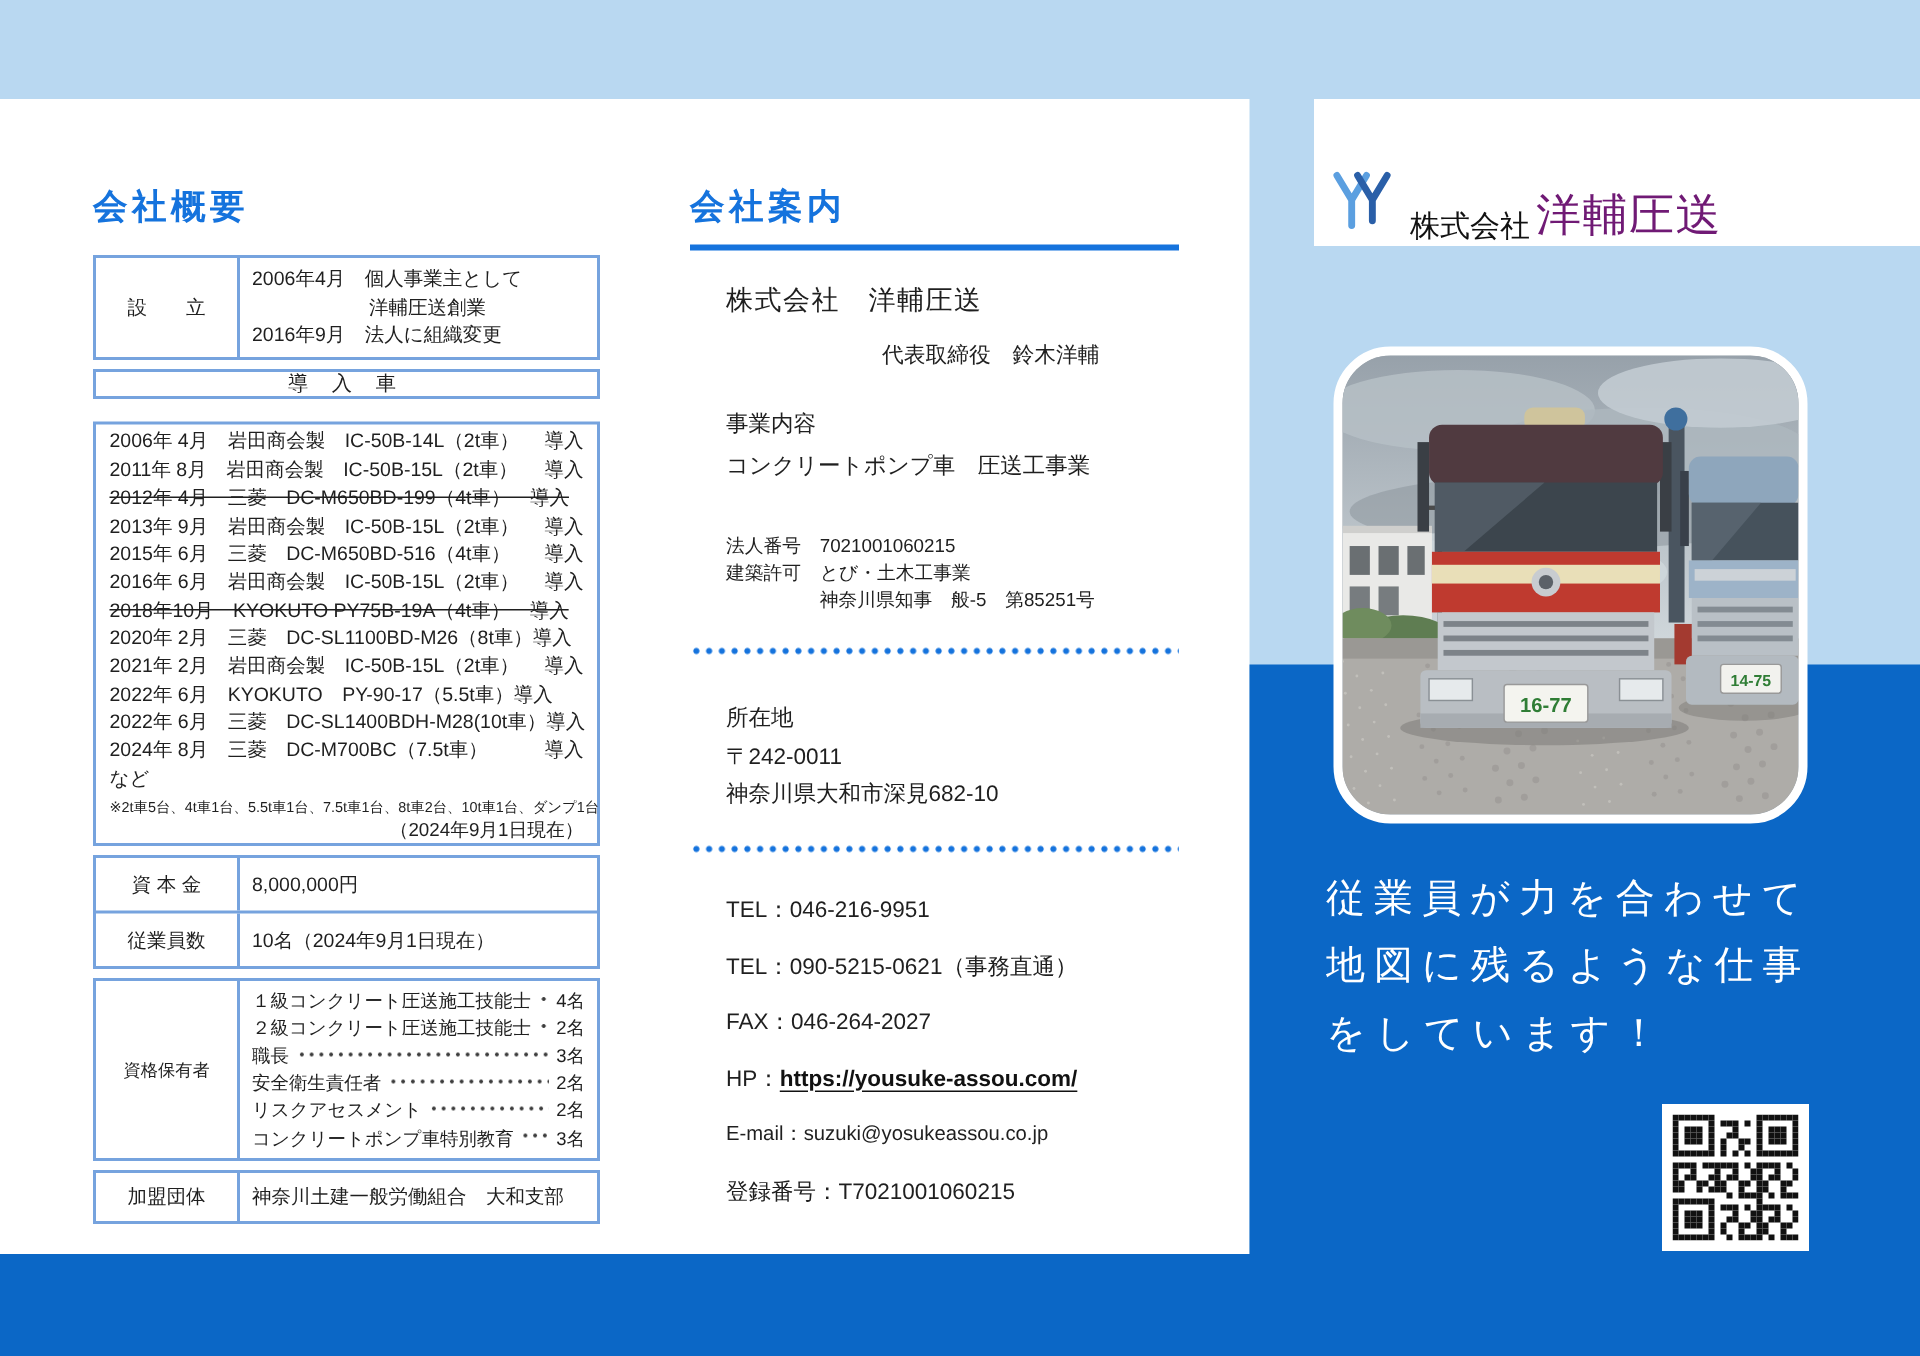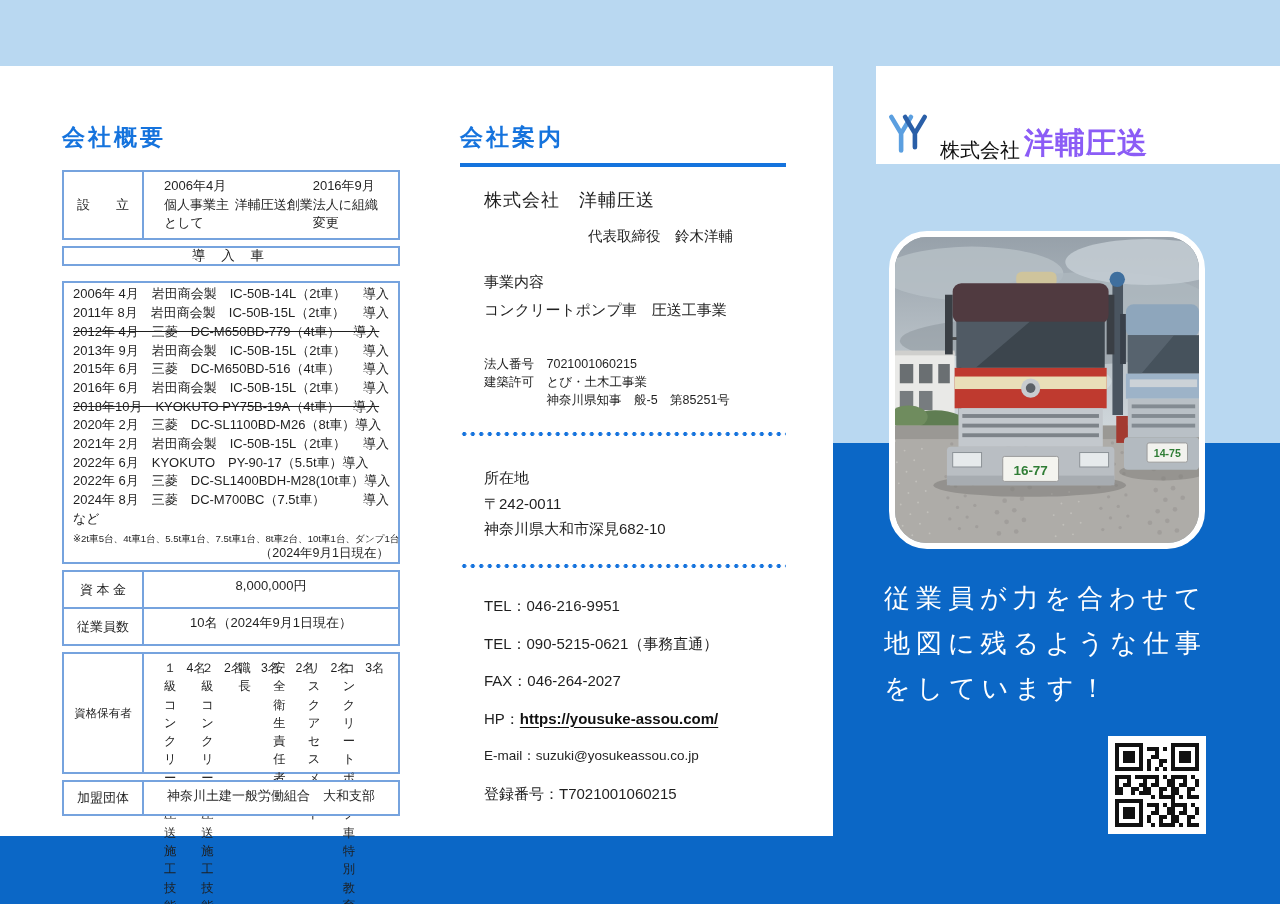--- a/index.html
+++ b/index.html
@@ -13,24 +13,24 @@
   .bg-dark-right{left:833px;top:443px;width:447px;height:461px;background:var(--dark)}
   .bg-dark-bottom{left:0;top:836px;width:1280px;height:68px;background:var(--dark)}
 
   .sec-title{position:absolute;font-size:23px;font-weight:bold;letter-spacing:3px;color:var(--accent)}
   .rule{position:absolute;background:var(--accent)}
   .dotline{position:absolute;height:6px;
     background:radial-gradient(circle,var(--accent) 1.8px,transparent 2.3px) left center/8.5px 100% repeat-x}
 
   
   .box{position:absolute;left:62px;width:338px;border:2px solid var(--tborder);background:#fff;display:flex}
-  .cell-label{width:80px;border-right:2px solid var(--tborder);display:flex;align-items:center;justify-content:center;
+  .cell-label{width:96px;border-right:2px solid var(--tborder);display:flex;align-items:center;justify-content:center;
     font-size:13px;text-align:right;flex:none}
   .cell-label.small{font-size:11.5px}
-  .cell-val{flex:1;display:flex;flex-direction:row;justify-content:center;padding:5px 20px;font-size:13px}
+  .cell-val{flex:1;display:flex;flex-direction:column;justify-content:center;padding:5px 8px;font-size:13px}
   .box-est{top:170px;height:70px}
   .box-est .cell-val div{line-height:18.5px}
   .box-vhead{top:246px;height:20px;align-items:center;justify-content:center;font-size:13.5px;letter-spacing:6px}
   .box-vehicles{top:281px;height:283px;flex-direction:column;padding:6px 9px 4px;justify-content:center}
   .v-row{display:flex;justify-content:space-between;font-size:13px;line-height:18.7px;white-space:nowrap}
   .v-row.strike span{text-decoration:line-through}
   .v-note{font-size:9.6px;line-height:13px;margin-top:3px;white-space:nowrap}
   .v-asof{font-size:12.5px;text-align:right;line-height:17px}
   .box-capemp{top:570px;height:76px;flex-direction:column}
   .trow{display:flex;flex:1}
@@ -53,21 +53,21 @@
   .small-info{font-size:12.5px;line-height:18px}
   .contact-list{position:absolute;left:484px;top:597px;display:flex;flex-direction:column}
   .contact-row{font-size:15px;height:37.5px;white-space:nowrap}
   .contact-row.small{font-size:13.5px}
   .contact-row .url{text-decoration:underline;text-underline-offset:3px;font-weight:bold;color:#111}
 
   
   .logo-box{position:absolute;left:876px;top:66px;width:452px;height:98px;background:#fff;
     display:flex;align-items:flex-end;padding-left:12px}
   .brand-prefix{font-size:20px;margin-left:10px;color:#111}
-  .brand-name{font-size:30px;font-weight:700;margin-left:4px;color:#8b5cf6;letter-spacing:1px}
+  .brand-name{font-size:30px;font-weight:400;margin-left:4px;color:#701a75;letter-spacing:1px}
   .photo{position:absolute;left:889px;top:231px;width:316px;height:318px;border:6px solid #fff;
     border-radius:38px;overflow:hidden;background:#9aa4ac}
   .photo svg{display:block;width:100%;height:100%}
   .slogan{position:absolute;left:884px;top:576px;color:#fff;font-weight:400;font-size:26px;
     letter-spacing:6px;line-height:45px;white-space:nowrap}
   .qr{position:absolute;left:1108px;top:736px;width:98px;height:98px;background:#fff;
     display:flex;align-items:center;justify-content:center}
 </style>
 </head>
 <body>
@@ -95,21 +95,21 @@
     <div>
         <div class="v-row">
           <span>2006年 4月　岩田商会製　IC-50B-14L（2t車）</span>
           <span>導入</span>
         </div>
         <div class="v-row">
           <span>2011年 8月　岩田商会製　IC-50B-15L（2t車）</span>
           <span>導入</span>
         </div>
         <div class="v-row strike">
-          <span>2012年 4月　三菱　DC-M650BD-779（4t車）　導入</span>
+          <span>2012年 4月　三菱　DC-M650BD-199（4t車）　導入</span>
         </div>
         <div class="v-row">
           <span>2013年 9月　岩田商会製　IC-50B-15L（2t車）</span>
           <span>導入</span>
         </div>
         <div class="v-row">
           <span>2015年 6月　三菱　DC-M650BD-516（4t車）</span>
           <span>導入</span>
         </div>
         <div class="v-row">

